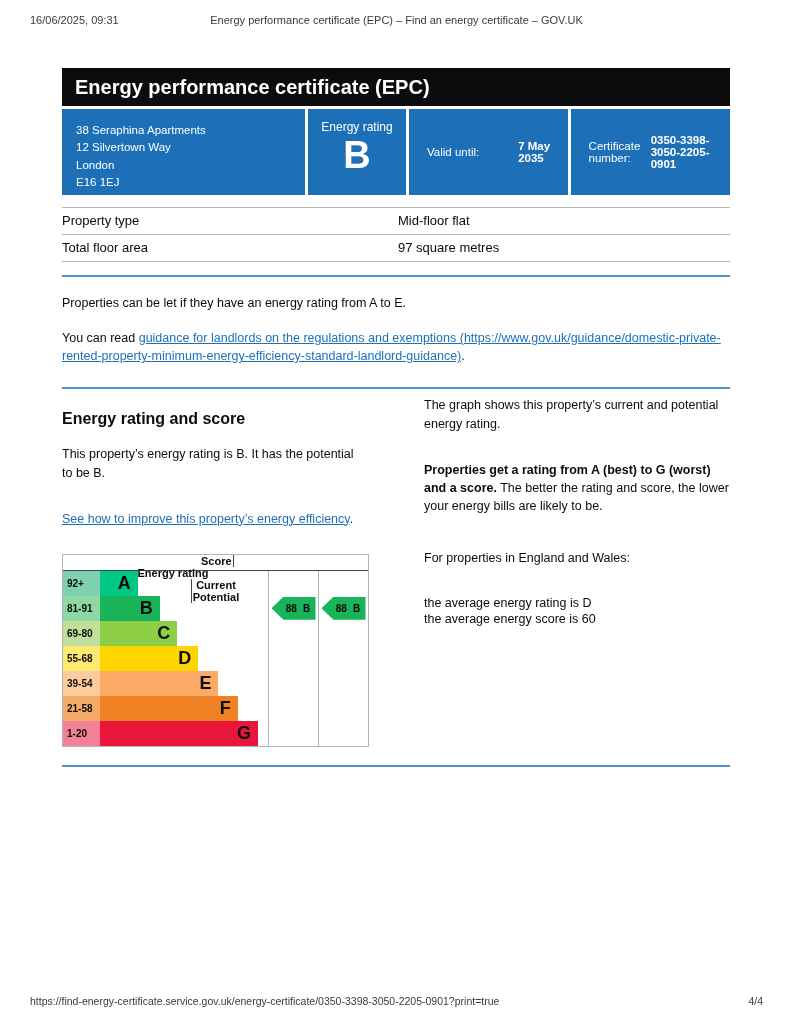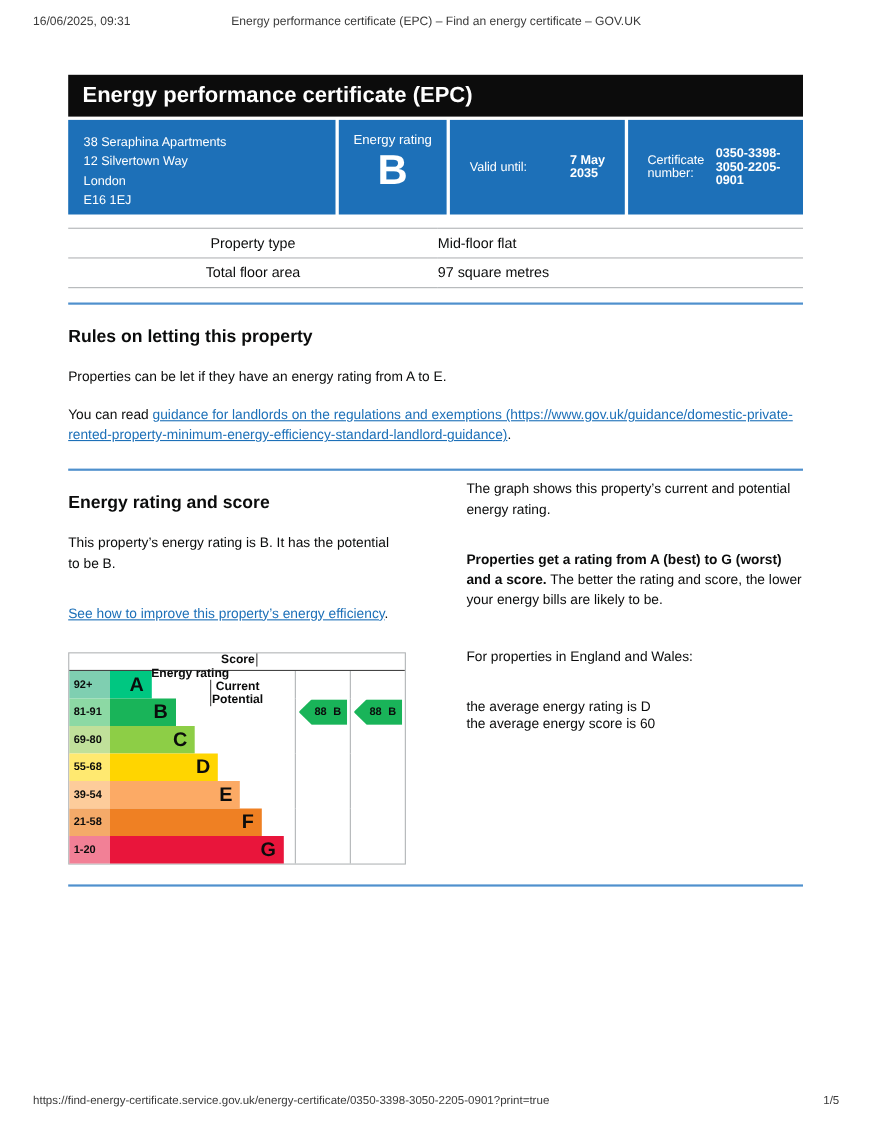--- a/index.html
+++ b/index.html
@@ -34,21 +34,21 @@
   .rating-box .rb-value { font-size:38px; font-weight:bold; line-height:1.1; margin-top:1px; }
   .summary-right { flex:1; display:flex; gap:3px; }
   .summary-right .info-box { flex:1; display:flex; align-items:center; padding-left:18px;
     font-size:11.5px; }
   .info-box .ib-label { width:112px; }
   .info-box .ib-value { font-weight:bold; }
 
   .key-facts { width:100%; border-collapse:collapse; margin-top:12px; font-size:13px; }
   .key-facts td { border-top:1px solid #b1b4b6; border-bottom:1px solid #b1b4b6;
     padding:5px 0 6px; }
-  .key-facts td.kf-label { width:336px;text-align:center; }
+  .key-facts td.kf-label { width:336px; }
 
   .section-divider { border:none; border-top:2px solid #4f90cd; }
   .divider-1 { margin-top:13px; }
   .divider-2 { margin-top:22px; }
   .divider-3 { margin-top:18px; }
 
   h2.section-heading { font-size:16px; font-weight:bold; margin-top:21px; }
   .para { margin-top:17px; line-height:1.45; }
   a.gov-link { color:#1d70b8; text-decoration:underline; cursor:pointer; }
 
@@ -125,21 +125,20 @@
       </tr>
       <tr>
         <td class="kf-label">Total floor area</td>
         <td>97 square metres</td>
       </tr>
     </tbody>
   </table>
 
   <hr class="section-divider divider-1">
 
-  <h2 class="section-heading">Rules on letting this property</h2>
   <p class="para">Properties can be let if they have an energy rating from A to E.</p>
   <p class="para"><span>You can read </span><a class="gov-link">guidance for landlords on the regulations and exemptions (https://www.gov.uk/guidance/domestic-private-rented-property-minimum-energy-efficiency-standard-landlord-guidance)</a><span>.</span></p>
 
   <hr class="section-divider divider-2">
 
   <div class="two-col">
     <div class="col-left">
       <h2 class="section-heading">Energy rating and score</h2>
       <p class="para">This property’s energy rating is B. It has the potential to be B.</p>
       <p class="para" style="margin-top:28px;"><a class="gov-link">See how to improve this property’s energy efficiency</a><span>.</span></p>
@@ -232,14 +231,14 @@
       </div>
     </div>
   </div>
 
   <hr class="section-divider divider-3">
 
 </div>
 
 <div class="print-footer">
   <span class="pf-url">https://find-energy-certificate.service.gov.uk/energy-certificate/0350-3398-3050-2205-0901?print=true</span>
-  <span class="pf-page">1/5</span>
+  <span class="pf-page">4/4</span>
 </div>
 
 </body></html>

